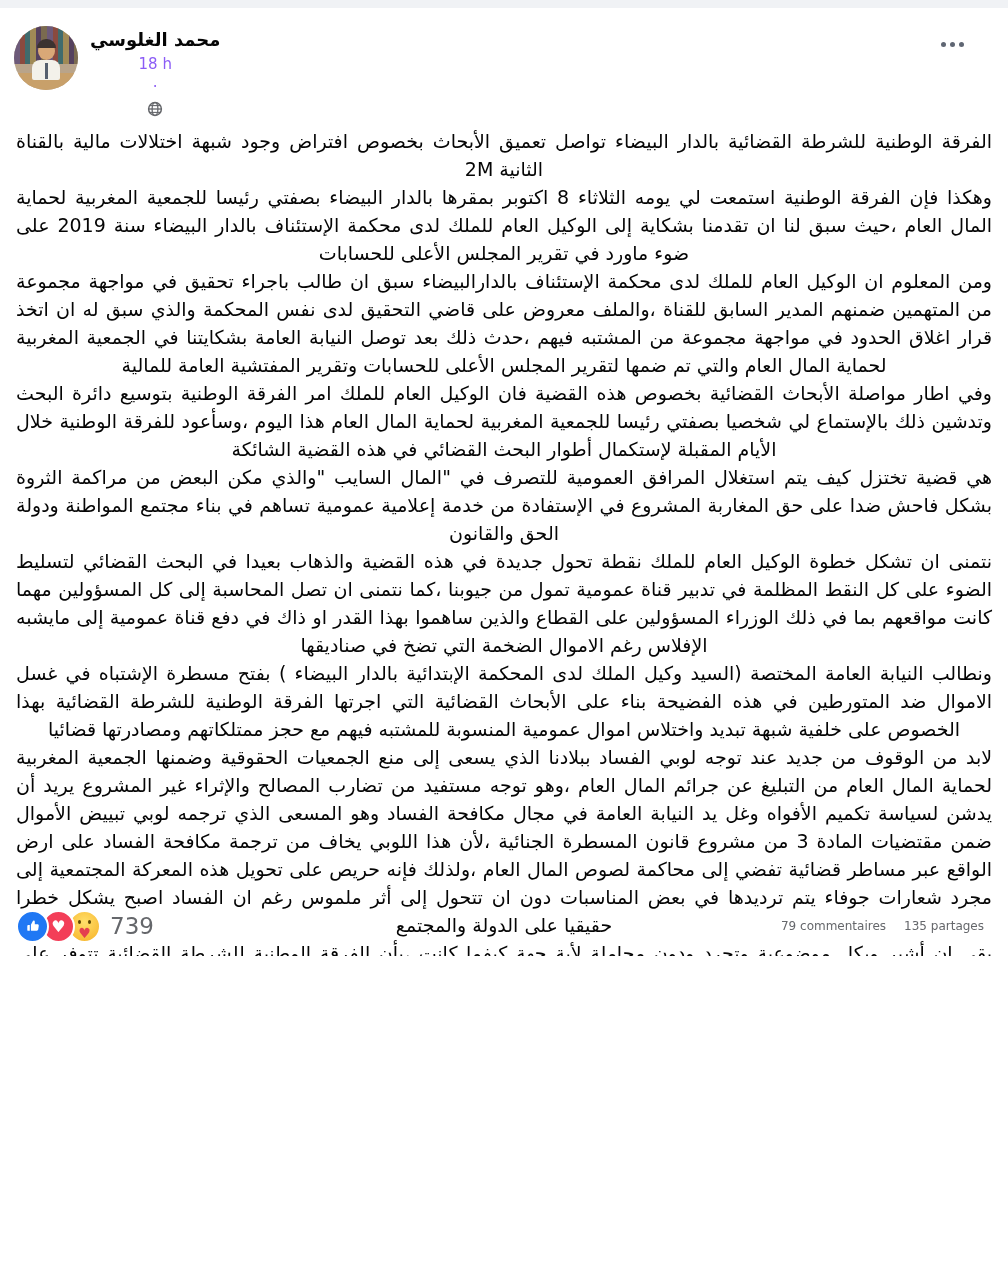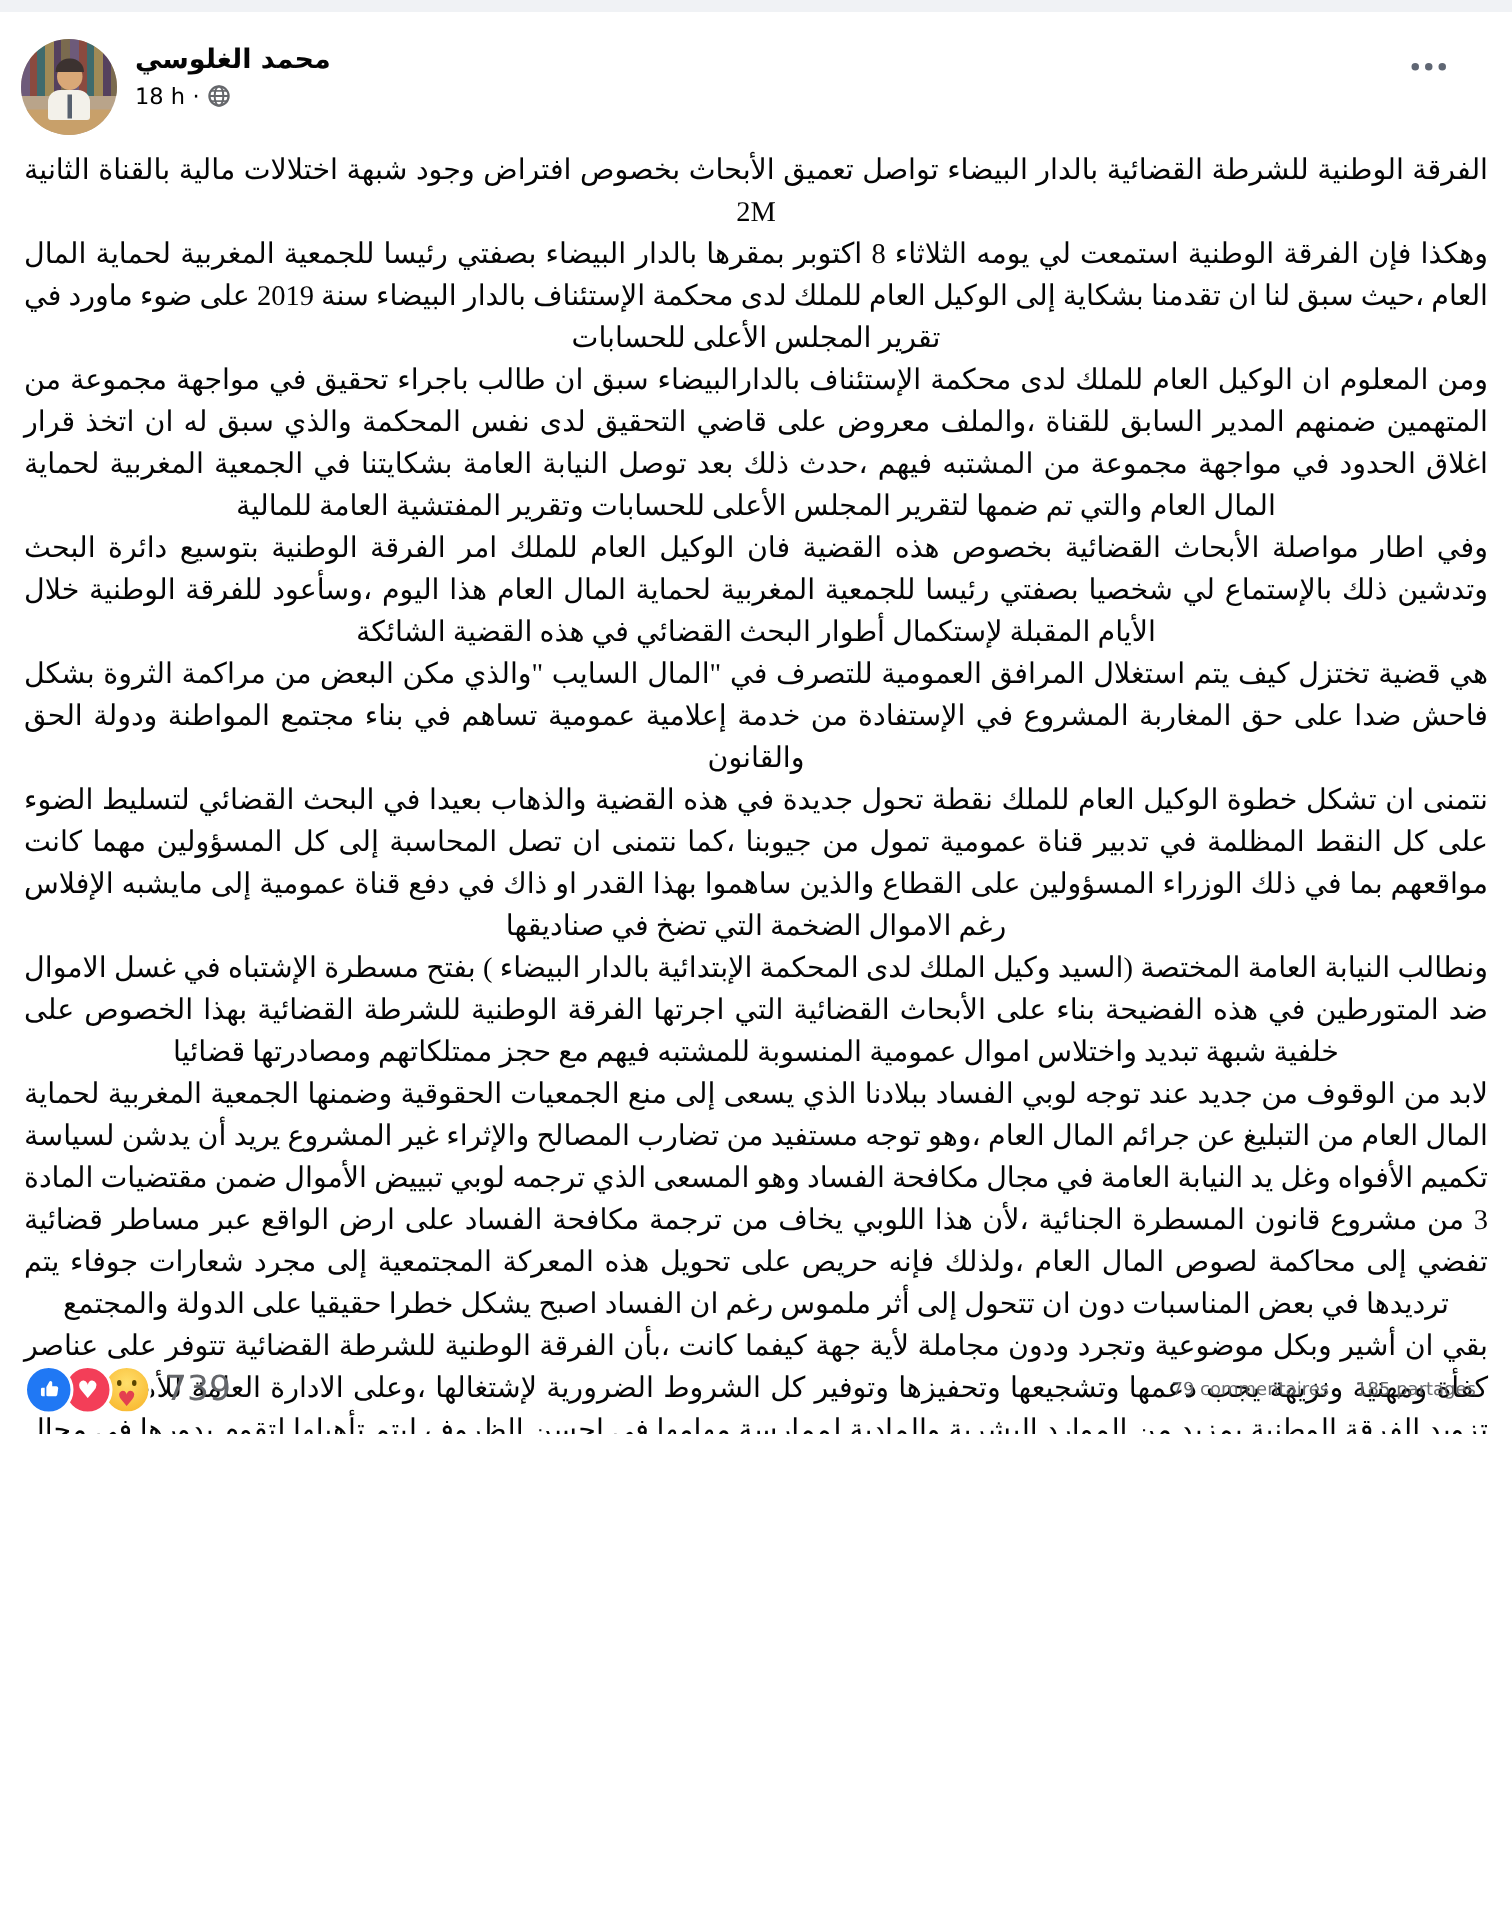--- a/index.html
+++ b/index.html
@@ -11,28 +11,28 @@
   .avatar{width:64px;height:64px;border-radius:50%;overflow:hidden;position:relative;flex:0 0 auto;cursor:pointer;background:#b9a48a;}
   .avatar .shelf{position:absolute;inset:0 0 40% 0;
     background:repeating-linear-gradient(90deg,#6d5a7a 0 6px,#8a4a3f 6px 11px,#3f6b6d 11px 16px,#a08a56 16px 22px,#55415e 22px 27px,#7a6a4f 27px 33px);}
   .avatar .desk{position:absolute;left:0;right:0;bottom:0;height:26%;background:#c8a06a;}
   .avatar .body{position:absolute;left:18px;bottom:10px;width:28px;height:20px;border-radius:8px 8px 2px 2px;background:#f3f1ea;}
   .avatar .tie{position:absolute;left:31px;bottom:11px;width:3px;height:16px;background:#56606e;}
   .avatar .head{position:absolute;left:24px;top:16px;width:17px;height:18px;border-radius:50%;background:#d9a877;}
   .avatar .hair{position:absolute;left:23px;top:13px;width:19px;height:9px;border-radius:9px 9px 0 0;background:#3c3230;}
   .h-meta{margin-left:12px;padding-top:2px;}
   .author{font-size:18px;font-weight:bold;color:#050505;line-height:1.3;cursor:pointer;}
-  .sub{display:flex;align-items:center;gap:5px;color:#000000;font-size:15px;margin-top:4px;}
+  .sub{display:flex;align-items:center;gap:5px;color:#8b5cf6;font-size:15px;margin-top:4px;flex-direction:column;}
   .globe{display:inline-block;line-height:0;}
   .menu-dots{position:absolute;right:36px;top:26px;display:flex;gap:4px;padding:8px;cursor:pointer;}
   .menu-dots i{width:5px;height:5px;border-radius:50%;background:#5f6673;display:block;}
   
   .post-text{direction:rtl;text-align:justify;text-align-last:center;padding:2px 16px 0 16px;
     font-size:19px;line-height:28px;color:#050505;height:1118px;overflow:hidden;}
-  .post-text .para{margin:0;font-family:Liberation Serif, serif;}
+  .post-text .para{margin:0;}
   .signature .mention{color:#216fdb;font-weight:bold;cursor:pointer;}
   
   .footer{position:absolute;left:0;right:0;bottom:8px;display:flex;align-items:center;justify-content:space-between;padding:0 24px 0 16px;height:44px;}
   .reactions{display:flex;align-items:center;cursor:pointer;}
   .r-ic{width:29px;height:29px;border-radius:50%;border:2px solid #fff;position:relative;box-sizing:content-box;}
   .r-ic + .r-ic{margin-left:-7px;}
   .r-like{background:#2078f4;z-index:3;display:flex;align-items:center;justify-content:center;}
   .r-love{background:#f33e58;z-index:2;display:flex;align-items:center;justify-content:center;color:#fff;font-size:16px;}
   .r-care{background:radial-gradient(circle at 50% 35%,#ffdf6b,#f7b125);z-index:1;}
   .r-care .eye{position:absolute;top:8px;width:3px;height:4px;border-radius:50%;background:#5a4500;}
@@ -103,16 +103,16 @@
       <span class="r-ic r-love">♥</span>
       <span class="r-ic r-care">
         <span class="eye l"></span>
         <span class="eye r"></span>
         <span class="heart">♥</span>
       </span>
       <span class="r-count">739</span>
     </div>
     <div class="counts">
       <span>79 commentaires</span>
-      <span>185 partages</span>
+      <span>135 partages</span>
     </div>
   </div>
 </div>
 
 </body></html>

